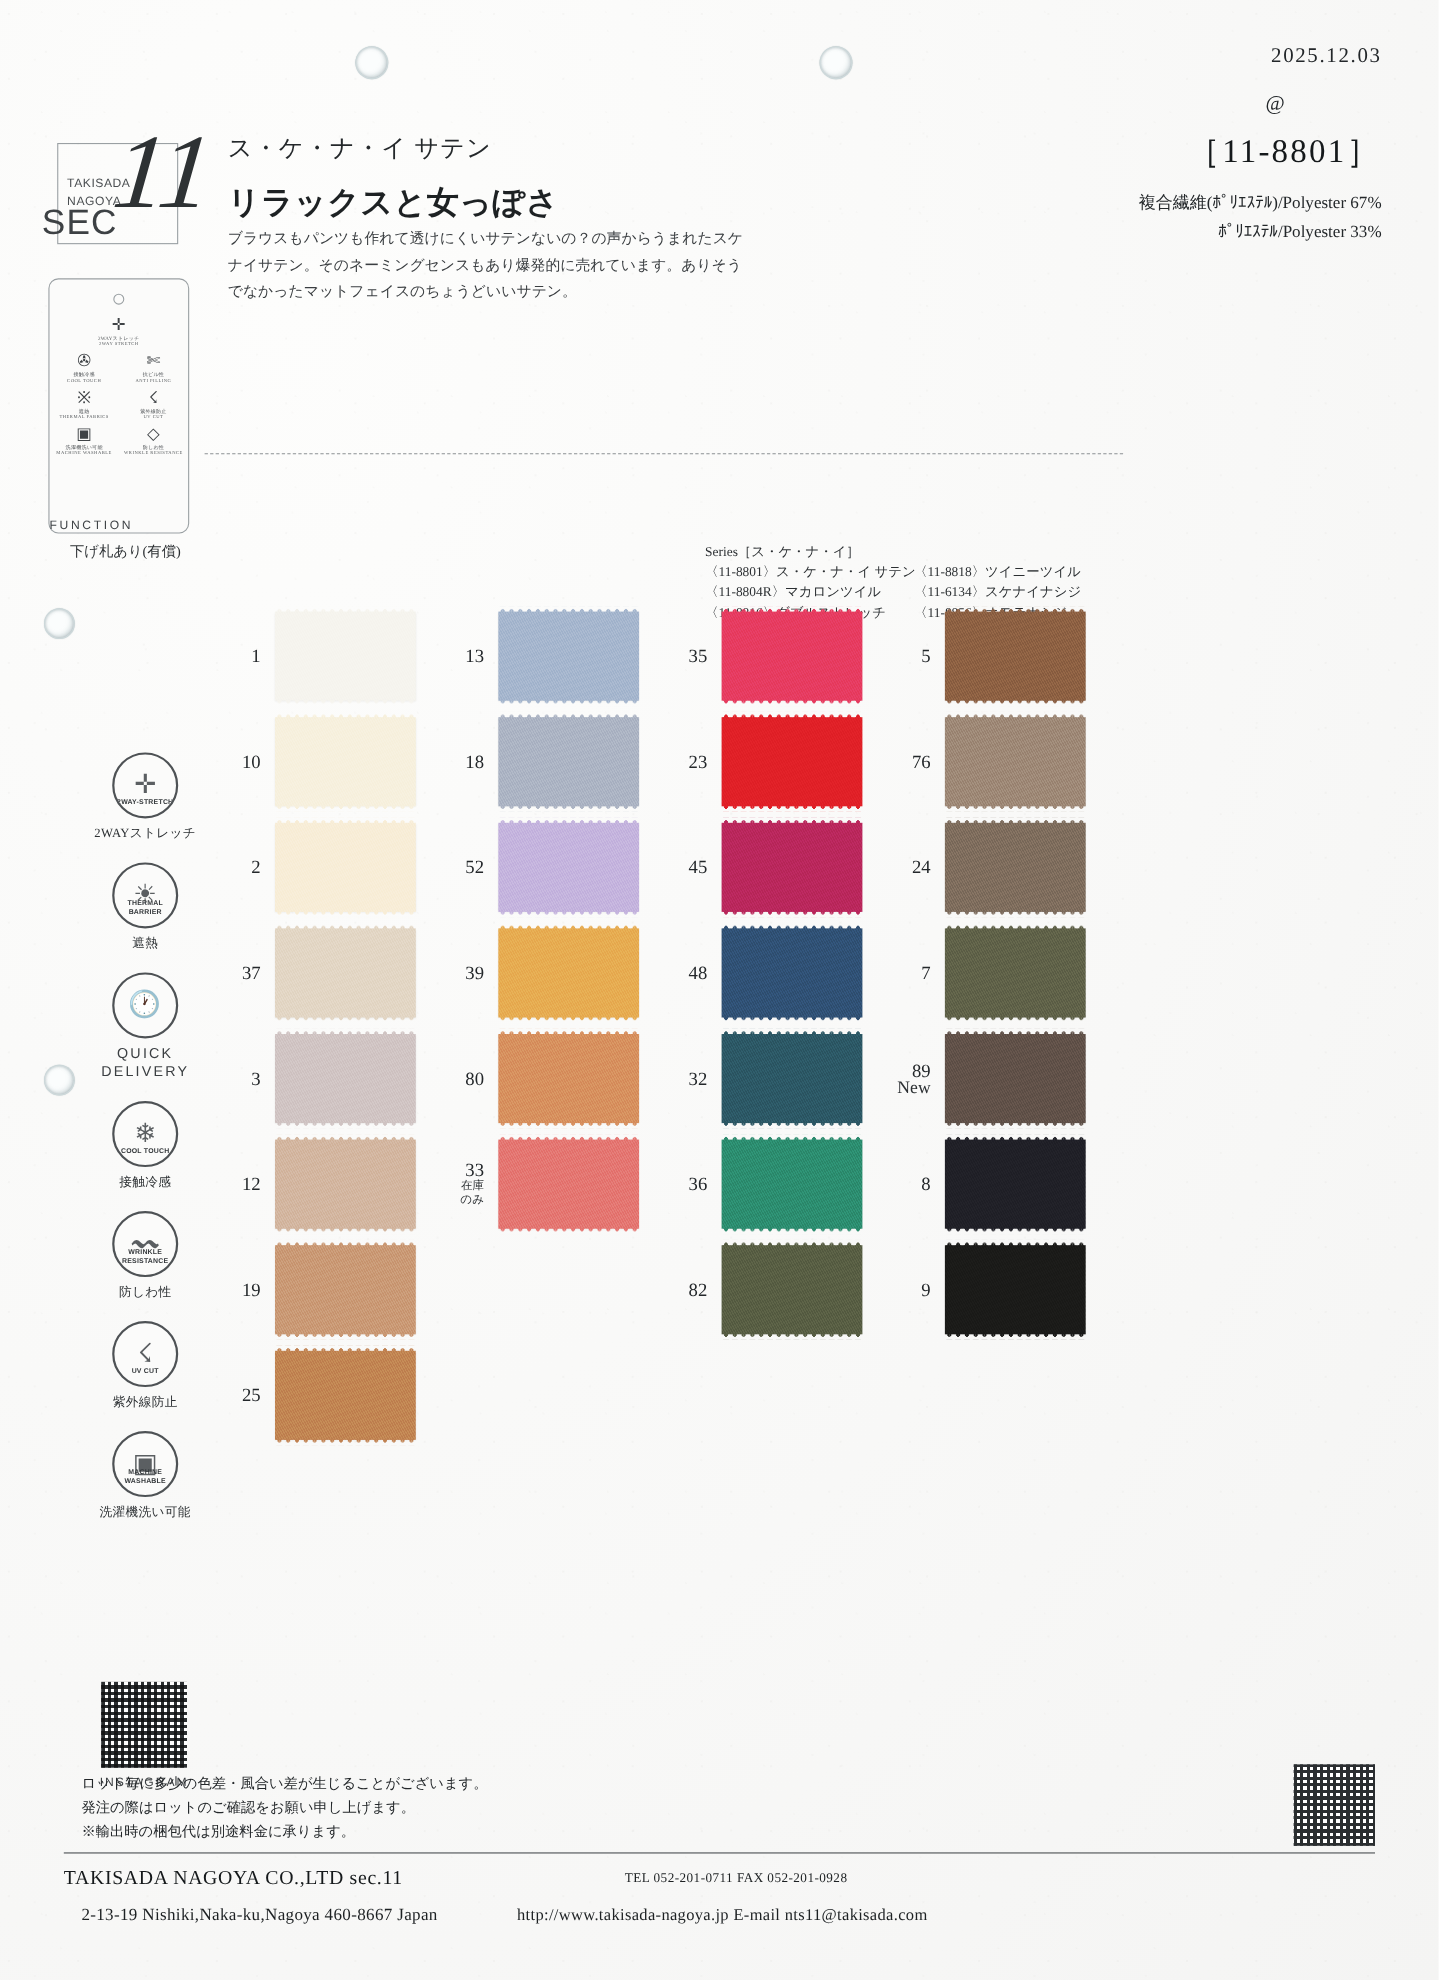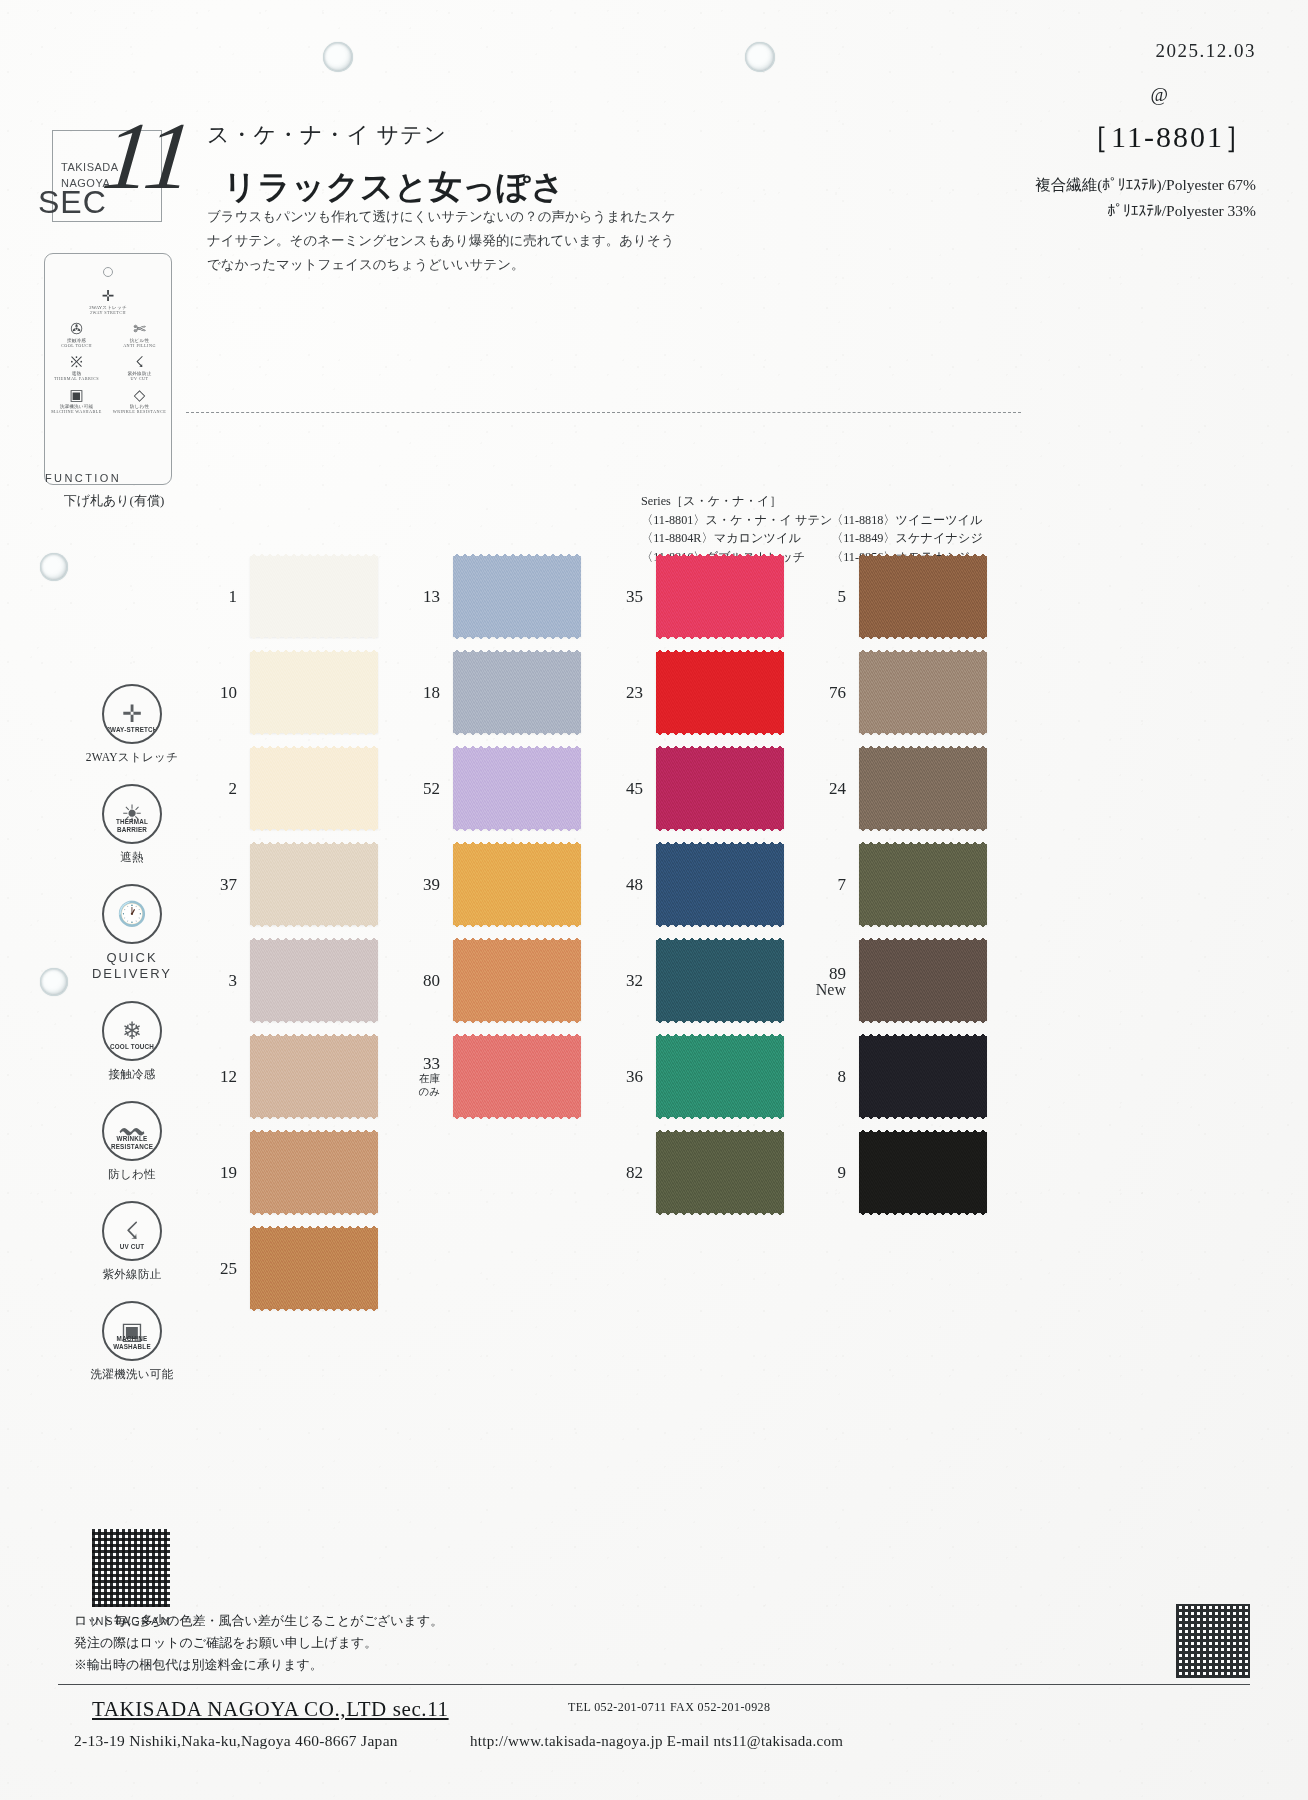--- a/index.html
+++ b/index.html
@@ -65,21 +65,21 @@
     font-family: "Liberation Serif", serif;
     font-size: 96px; font-style: italic; font-weight: 300;
     color: #2e3234; transform: skewX(-6deg);
   }
   .title-jp {
     position: absolute; left: 207px; top: 120px;
     font-size: 22px; letter-spacing: 1px; color: #24282b;
   }
   .title-sub {
     position: absolute; left: 207px; top: 165px;
-    font-size: 33px; letter-spacing: .5px; color: #1d2123; font-weight: 600; margin-left: 16px;
+    font-size: 29px; letter-spacing: .5px; color: #1d2123; font-weight: 600;
   }
   .desc {
     position: absolute; left: 207px; top: 205px;
     width: 470px;
     font-size: 13.5px; line-height: 24px; color: #3a3e41;
   }
   .hdr-right { position: absolute; right: 52px; top: 40px; text-align: right; }
   .hdr-date { font-size: 19px; letter-spacing: 1.5px; color: #23272a; }
   .hdr-at   { font-size: 19px; margin-top: 22px; color: #23272a; margin-right: 88px;}
   .hdr-code {
@@ -243,22 +243,22 @@
   
   .notes {
     position: absolute; left: 74px; top: 1610px;
     font-size: 13px; line-height: 22px; color: #23272a;
   }
   .footer-rule {
     position: absolute; left: 58px; top: 1684px; width: 1192px;
     border-top: 1.4px solid #4a4e51;
   }
   .f-company {
-    position: absolute; left: 92px; top: 1697px;
-    font-size: 21px; letter-spacing: .6px; color: #15191b; text-decoration: underline;
+    position: absolute; left: 58px; top: 1697px;
+    font-size: 18px; letter-spacing: .6px; color: #15191b;
   }
   .f-addr {
     position: absolute; left: 74px; top: 1732px;
     font-size: 15.5px; letter-spacing: .3px; color: #1d2123;
   }
   .f-tel {
     position: absolute; left: 568px; top: 1700px;
     font-size: 12px; letter-spacing: .4px; color: #1d2123;
   }
   .f-web {
@@ -411,21 +411,21 @@
 
   <div class="series">
     <div>Series［ス・ケ・ナ・イ］</div>
     <div id="series-c1">
         <div>〈11-8801〉ス・ケ・ナ・イ サテン</div>
         <div>〈11-8804R〉マカロンツイル</div>
         <div>〈11-8816〉ダブルストレッチ</div>
       </div>
     <div class="col2" id="series-c2">
         <div>〈11-8818〉ツイニーツイル</div>
-        <div>〈11-8849〉スケナイナシジ</div>
+        <div>〈11-6134〉スケナイナシジ</div>
         <div>〈11-8856〉オモテナシジ</div>
       </div>
   </div>
 
   <div class="grid" id="grid">
       <div class="gcol c0">
         <div class="cell">
           <div class="cnum">1</div>
           <div class="swatch" style="background: rgb(246, 244, 238);">
             <div class="tex"></div>

